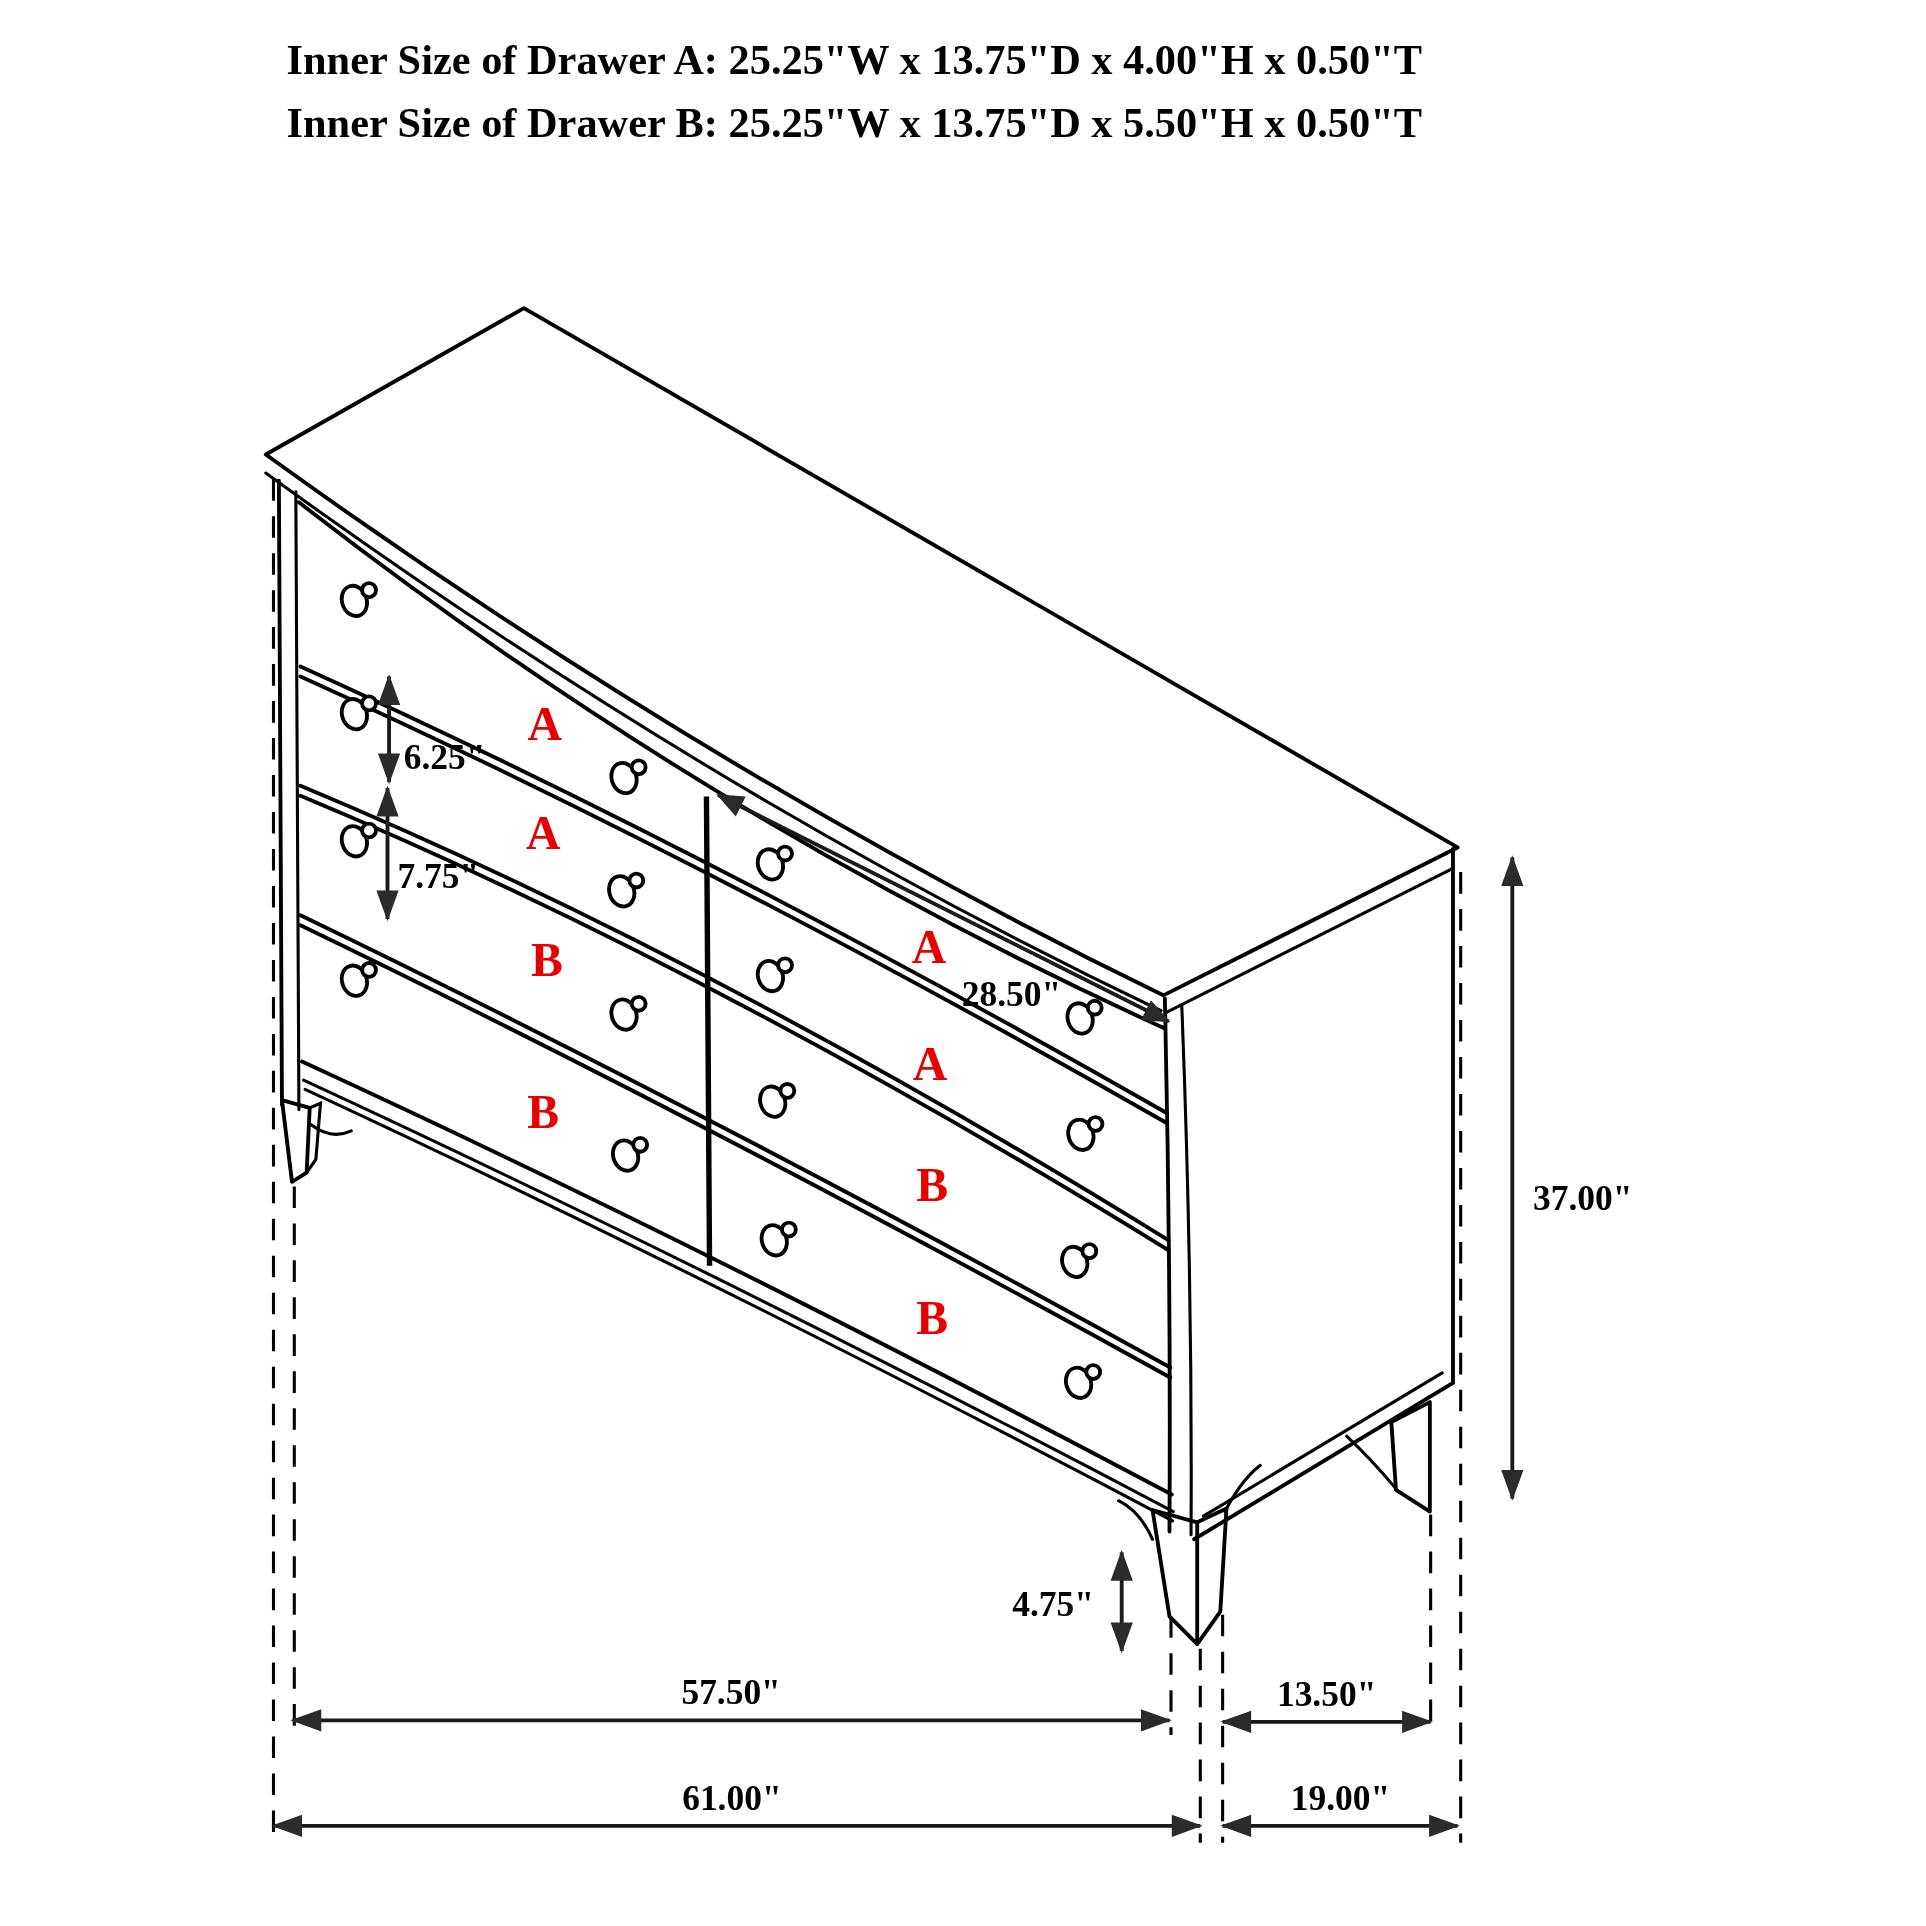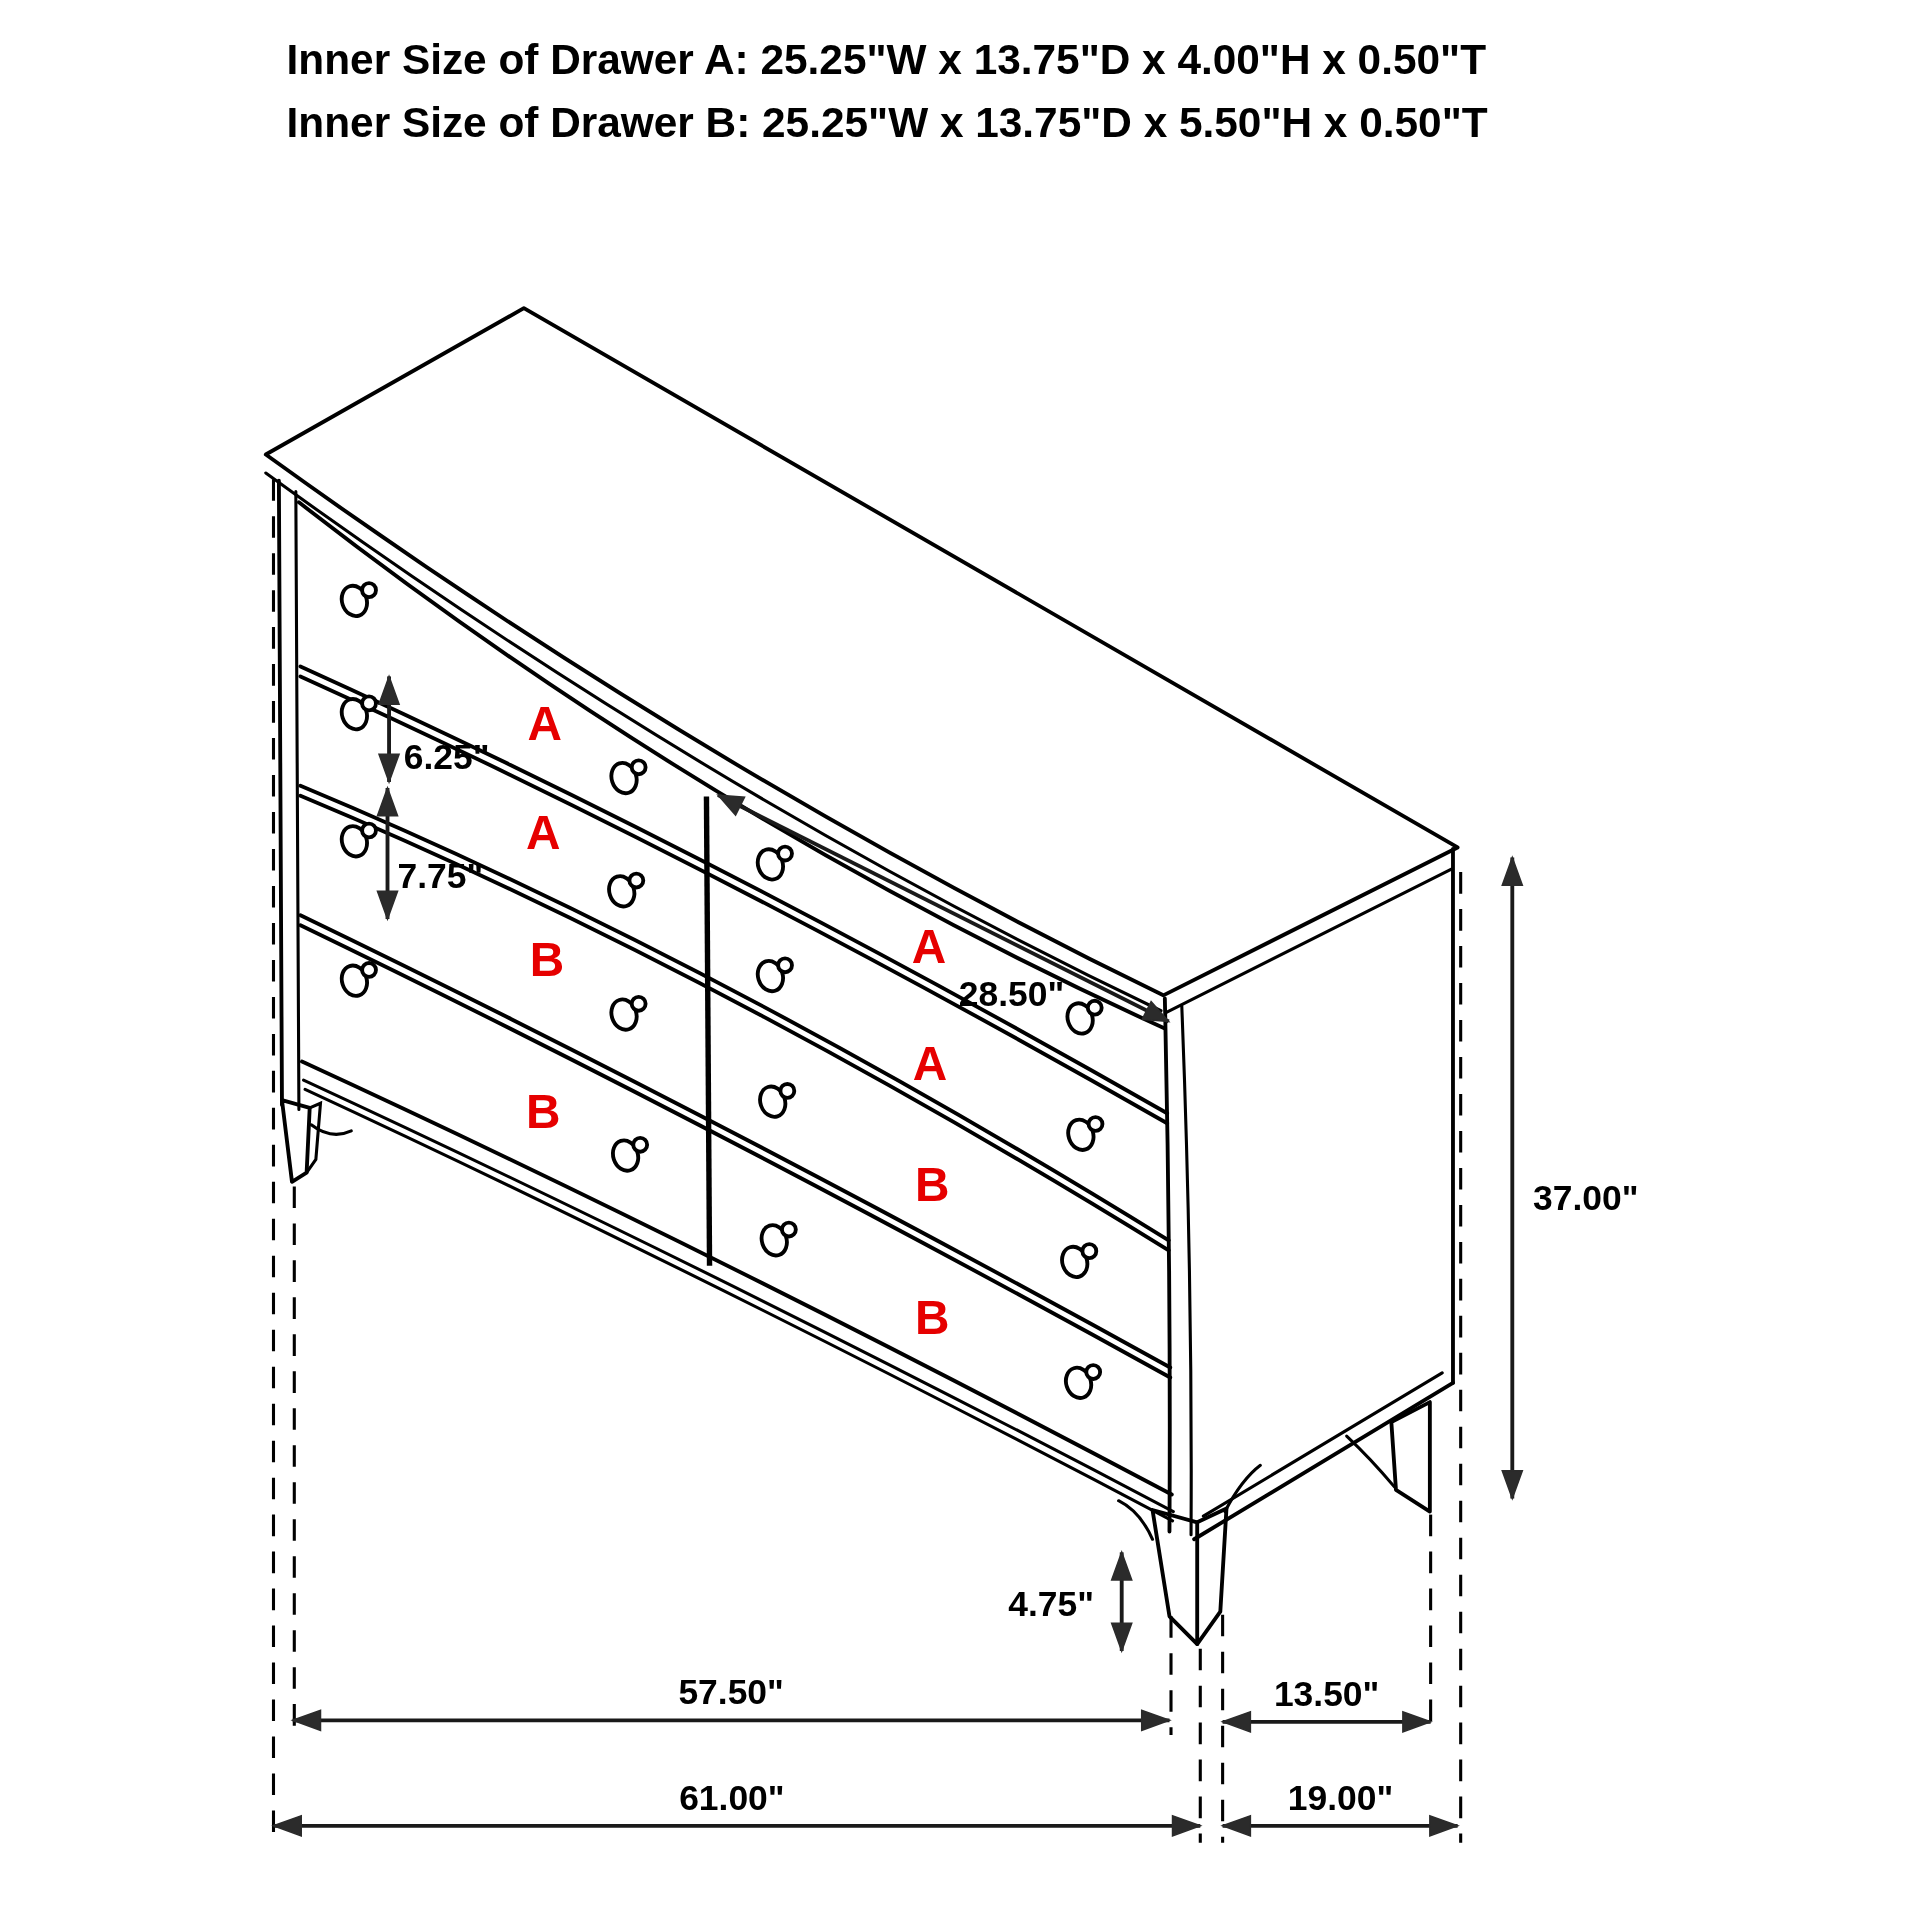--- a/index.html
+++ b/index.html
@@ -1,17 +1,17 @@
 <!DOCTYPE html>
 <html style="font-size:12.3px"><head>
 <meta charset="utf-8">
 <style>
   html,body{margin:0;padding:0;background:#ffffff;}
   .stage{width:1586px;height:1926px;position:relative;background:#ffffff;
-         font-family:Liberation Sans, sans-serif;}
+         font-family:Liberation Serif, serif;}
   svg{display:block;}
   .outline{stroke:#000;stroke-width:5;fill:none;stroke-linecap:round;stroke-linejoin:round;}
   .thin{stroke:#000;stroke-width:4;fill:none;stroke-linecap:round;}
   .gap{stroke:#000;stroke-width:5;fill:none;stroke-linecap:round;}
   .divider{stroke:#000;stroke-width:7;fill:none;}
   .dashed{stroke:#000;stroke-width:4;fill:none;stroke-dasharray:28 20;}
   .dim{stroke:#1a1a1a;stroke-width:5;fill:none;}
   .ah{fill:#2b2b2b;stroke:#2b2b2b;stroke-width:2;}
   .knobline{stroke:#000;stroke-width:5;fill:#fff;}
   text.dimtxt{font-weight:bold;font-size:46px;fill:#000;}

